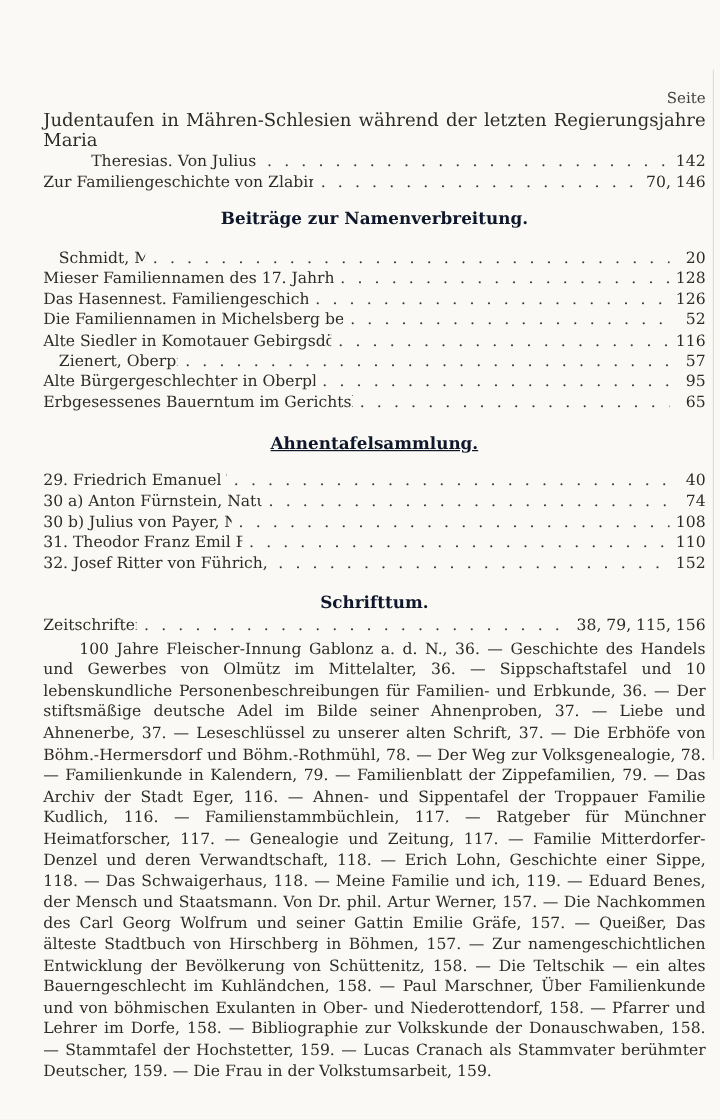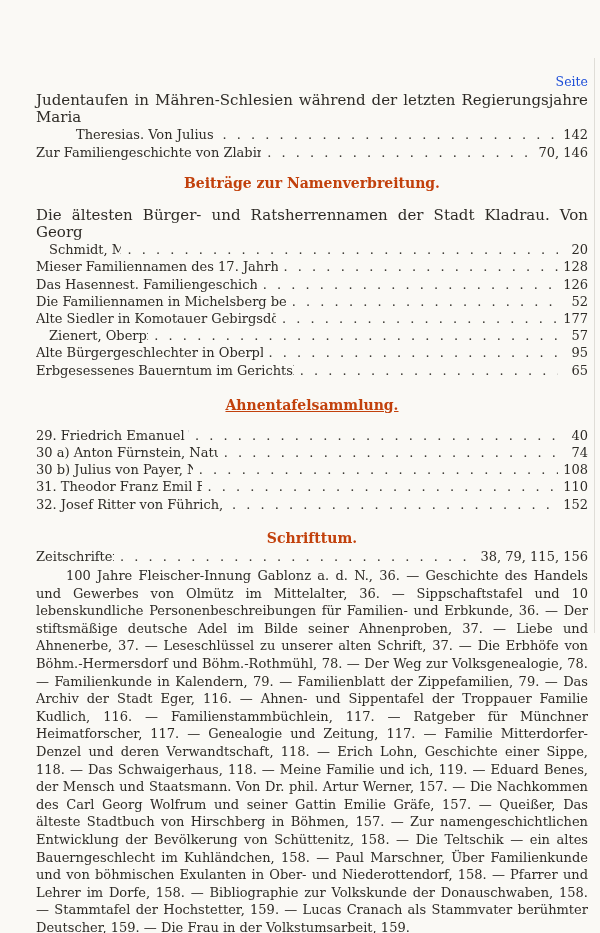--- a/index.html
+++ b/index.html
@@ -16,21 +16,21 @@
     overflow:hidden;
   }
   .scan-line{
     position:absolute;right:5px;top:58px;width:1px;height:575px;
     background:#d8d6d0;opacity:.8;
   }
   .content{
     position:absolute;left:36px;top:74px;width:552px;
   }
   .seite{
-    text-align:right;font-size:12.5px;line-height:15px;margin-bottom:3px;color:#1d4ed8;
+    text-align:right;font-size:12.5px;line-height:15px;margin-bottom:3px;color:#404040;
   }
   .row{
     display:flex;align-items:baseline;
     font-size:13px;line-height:17.2px;white-space:nowrap;
   }
   .txt{flex:0 1 auto;overflow:hidden;}
   .leader{
     flex:1 1 aupx;min-width:6px;overflow:hidden;white-space:nowrap;
     color:#3a3731;margin:0 4px 0 6px;
   }
@@ -42,21 +42,21 @@
     flex:0 0 auto;text-align:right;min-width:26px;
   }
   .wrapline{
     font-size:15px;line-height:17.2px;
     text-align:justify;text-align-last:justify;
   }
   .cont-lg .txt{padding-left:40px;}
   .cont-sm .txt{padding-left:13px;}
   .heading{
     text-align:center;font-weight:bold;font-size:14px;line-height:18px;
-    color:#c2410c;
+    color:#0f172a;
   }
   .h-namen{margin:13px 0 15px 0;}
   .h-ahnen{margin:17px 0 13px 0;text-decoration:underline;}
   .h-schrift{margin:16px 0 1px 0;}
   .h-buch{margin:10px 0 8px 0;}
   .reviews{
     margin-top:2px;
     font-size:13px;line-height:17.6px;
     text-align:justify;text-indent:30px;
     color:#2e2b26;
@@ -83,21 +83,20 @@
     </div>
     <div class="row">
       <span class="txt">Zur Familiengeschichte von Zlabings. Von Dr. Theodor Deimel, Zlabings</span>
       <span class="leader"></span>
       <span class="pg">70, 146</span>
     </div>
 
     <div class="heading h-namen">Beiträge zur Namenverbreitung.</div>
 
     <div class="entry">
-      <div class="wrapline">Die ältesten Bürger- und Ratsherrennamen der Stadt Kladrau. Von Georg</div>
       <div class="row cont-sm">
         <span class="txt">Schmidt, Mies</span>
         <span class="leader"></span>
         <span class="pg">20</span>
       </div>
     </div>
     <div class="row">
       <span class="txt">Mieser Familiennamen des 17. Jahrhunderts. Von Adolf Gücklhorn, Milikau</span>
       <span class="leader"></span>
       <span class="pg">128</span>
@@ -108,21 +107,21 @@
       <span class="pg">126</span>
     </div>
     <div class="row">
       <span class="txt">Die Familiennamen in Michelsberg bei Plan. Von Josef Tille, Ottenreuth bei Plan</span>
       <span class="leader"></span>
       <span class="pg">52</span>
     </div>
     <div class="row">
       <span class="txt">Alte Siedler in Komotauer Gebirgsdörfern. Von Wilhelm Hauschild, Aussig</span>
       <span class="leader"></span>
-      <span class="pg">177</span>
+      <span class="pg">116</span>
     </div>
     <div class="entry">
       <div class="row cont-sm">
         <span class="txt">Zienert, Oberpriesen</span>
         <span class="leader"></span>
         <span class="pg">57</span>
       </div>
     </div>
     <div class="row">
       <span class="txt">Alte Bürgergeschlechter in Oberplan. Von Franz Fischer, Oberplan</span>

